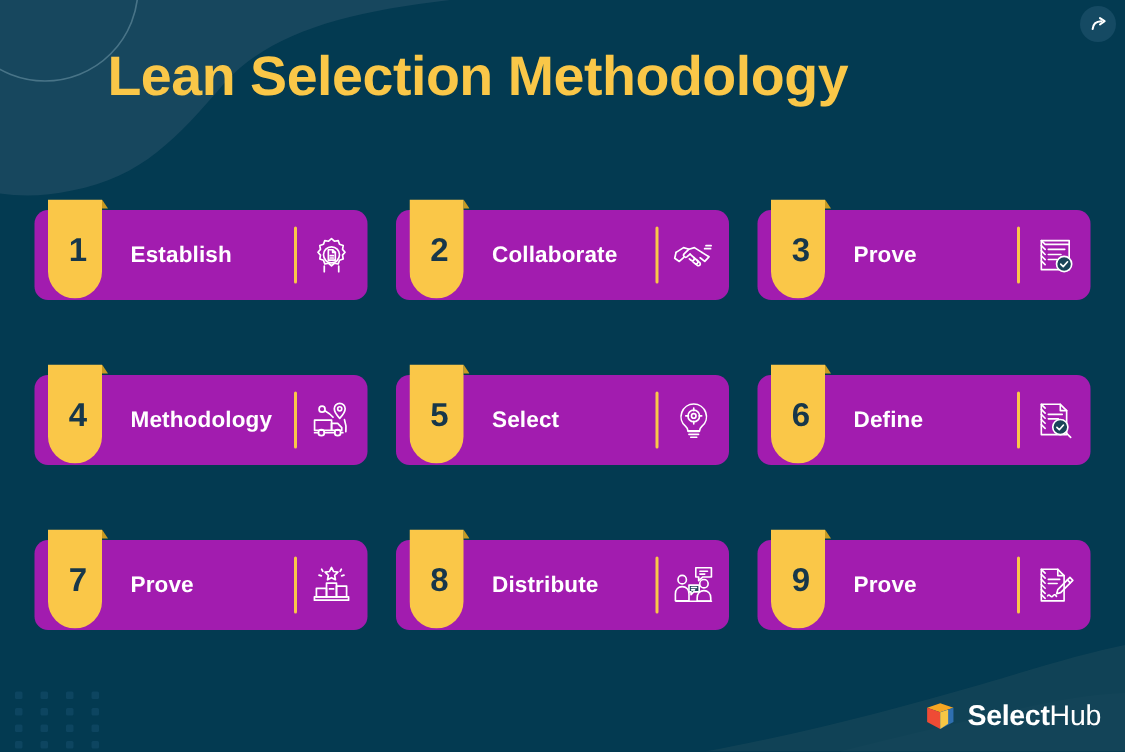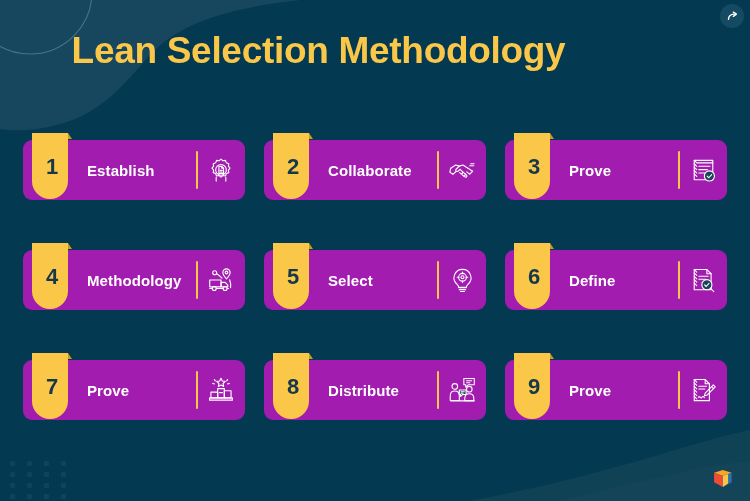--- a/index.html
+++ b/index.html
@@ -446,13 +446,16 @@
 
 </div>
 
 <div class="logo">
   <svg class="logo-mark" viewBox="0 0 24 22" xmlns="http://www.w3.org/2000/svg">
     <path d="M11.8 1 L21.5 4.2 L11.8 7.6 L2.2 4.2 Z" fill="#f5a623"></path>
     <path d="M2.2 4.2 L11.8 7.6 L11.8 19.8 L2.2 14.6 Z" fill="#ef4b35"></path>
     <path d="M11.8 7.6 L21.5 4.2 L21.5 14.6 L11.8 19.8 Z" fill="#2f6fb0"></path>
     <path d="M11.8 7.6 L17.6 5.6 L17.6 16 L11.8 19.8 Z" fill="#f7c744"></path>
   </svg>
+  <span class="logo-text">
+    <span class="logo-select">Select</span><span class="logo-hub">Hub</span>
+  </span>
 </div>
 
 </body></html>

